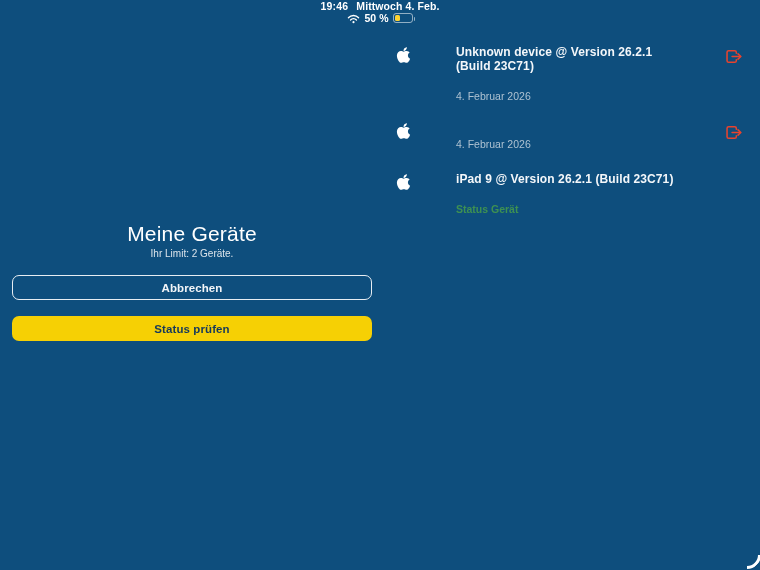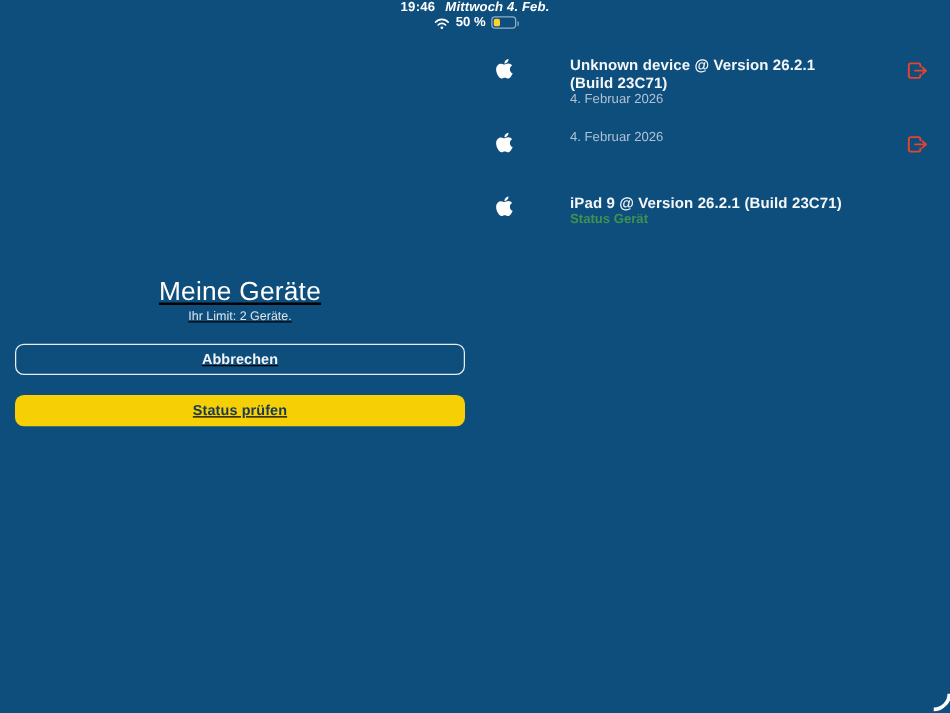--- a/index.html
+++ b/index.html
@@ -19,21 +19,21 @@
   
   .status-bar {
     position: absolute; top: 0; left: 0; right: 0; height: 22px;
     display: flex; justify-content: space-between; align-items: center;
     padding: 0 9px 0 9px;
     color: #ffffff;
     flex-direction: column;
   }
   .sb-left { display: flex; align-items: center; gap: 8px; }
   .sb-time { font-size: 10.5px; font-weight: 700; letter-spacing: .2px; }
-  .sb-date { font-size: 10.5px; font-weight: 600; letter-spacing: .1px; font-style: italic; }
+  .sb-date { font-size: 10.5px; font-weight: 600; letter-spacing: .1px; }
   .sb-right { display: flex; align-items: center; gap: 5px; }
   .sb-batt-pct { font-size: 10.5px; font-weight: 600; }
   .battery {
     position: relative; width: 20px; height: 10px;
     border: 1px solid rgba(255,255,255,0.55);
     border-radius: 3px;
   }
   .battery .fill {
     position: absolute; left: 1px; top: 1px; bottom: 1px;
     width: 24%;
@@ -56,35 +56,34 @@
     min-height: 32px; margin-bottom: 19px; gap: 24px;
   }
   .apple-wrap { width: 15px; margin: 1px 0 0 6px; flex: 0 0 auto; }
   .device-texts { flex: 1 1 auto; margin-left: 21px; }
   .device-title {
     color: #f4f7fa; font-size: 12px; font-weight: 700;
     line-height: 14px; letter-spacing: .1px;
   }
   .device-sub {
     color: #aec2d1; font-size: 10.5px; font-weight: 400;
-    margin-top: 0; line-height: 12px;
+    margin-top: 17px; line-height: 12px;
   }
   .device-sub.current { color: #3e9152; font-weight: 600; }
   .logout-btn {
     flex: 0 0 auto;
     width: 24px; height: 20px; margin: 1px 2px 0 8px;
     background: transparent; border: none; cursor: pointer;
     display: flex; align-items: center; justify-content: center;
   }
 
   
   .panel {
     position: absolute; top: 222px; left: 12px; width: 360px;
     text-align: center;
-    text-decoration: underline;
   }
   .panel-title {
     color: #ffffff; font-size: 21px; font-weight: 400;
     line-height: 24px; letter-spacing: .2px;
   }
   .panel-sub {
     color: #dce4eb; font-size: 10px; font-weight: 400;
     margin-top: 1px; line-height: 13px;
   }
   .btn {

